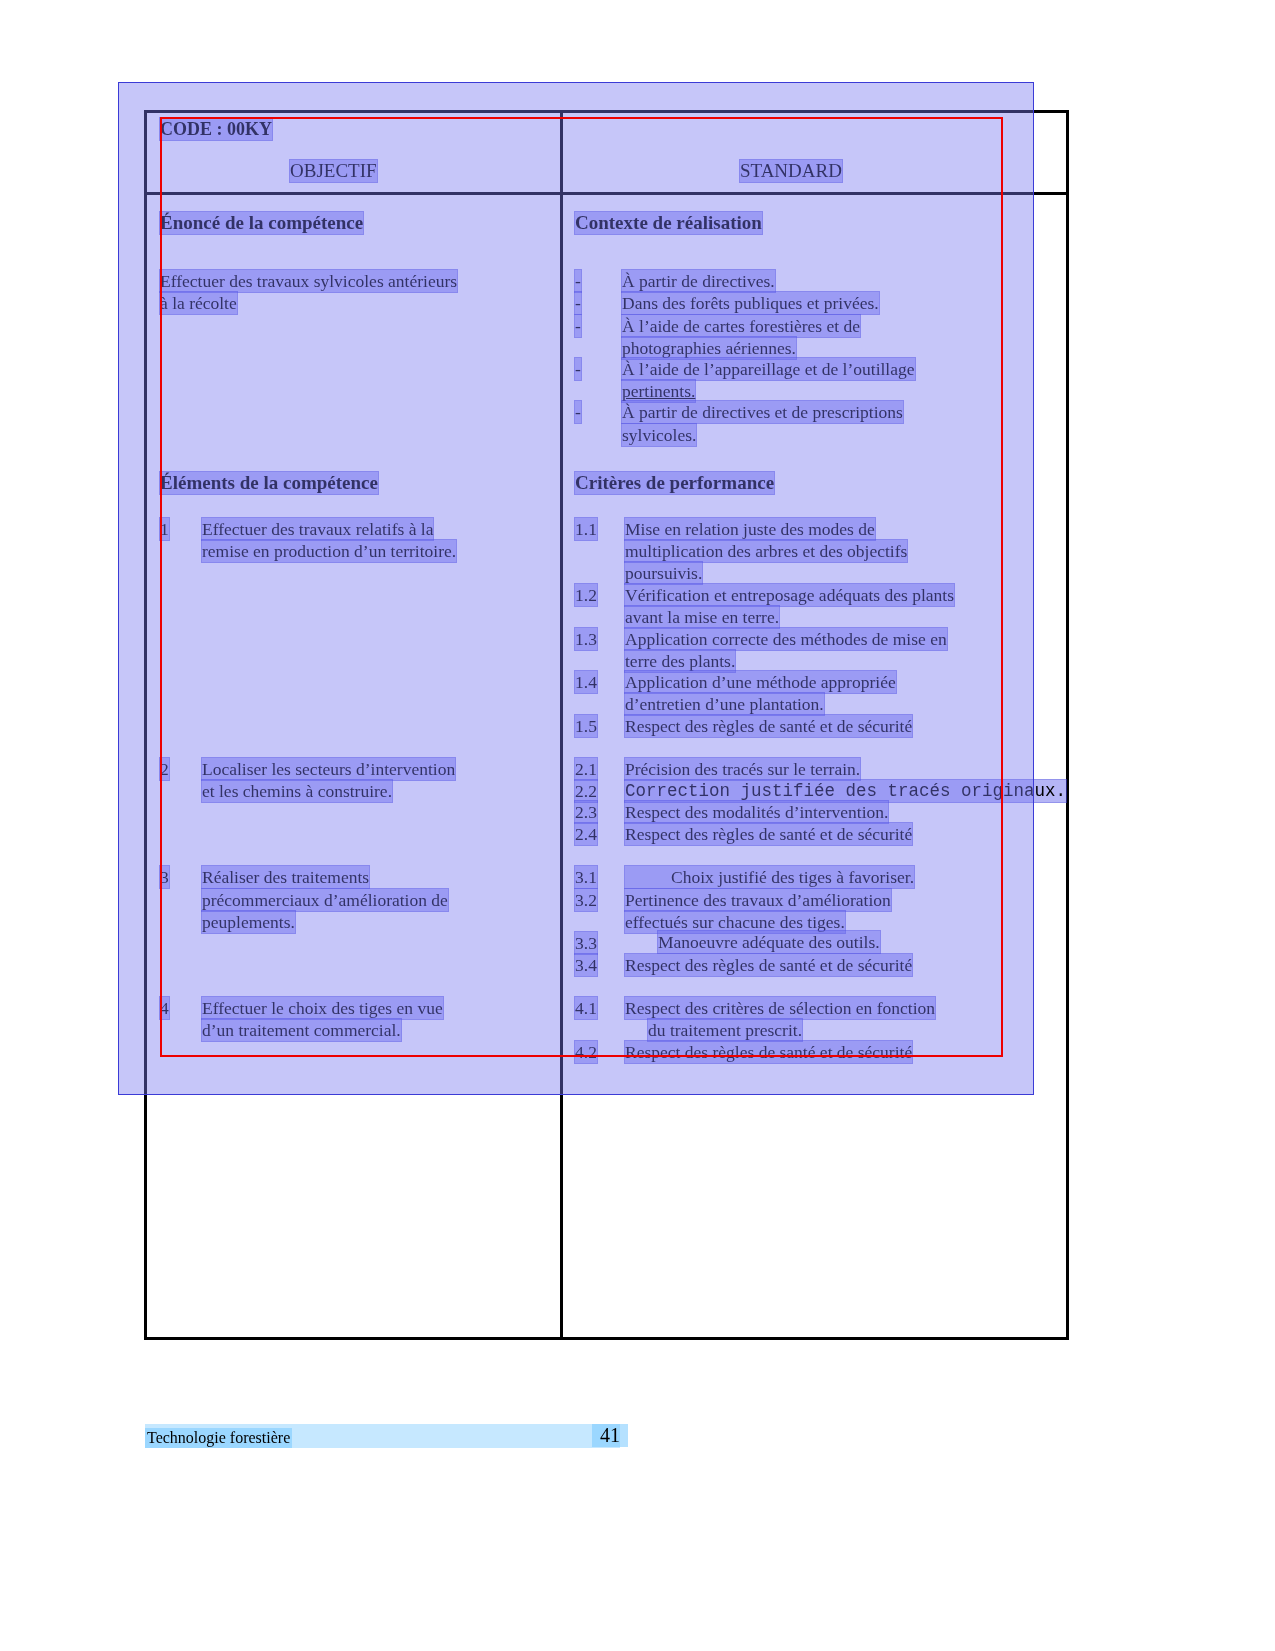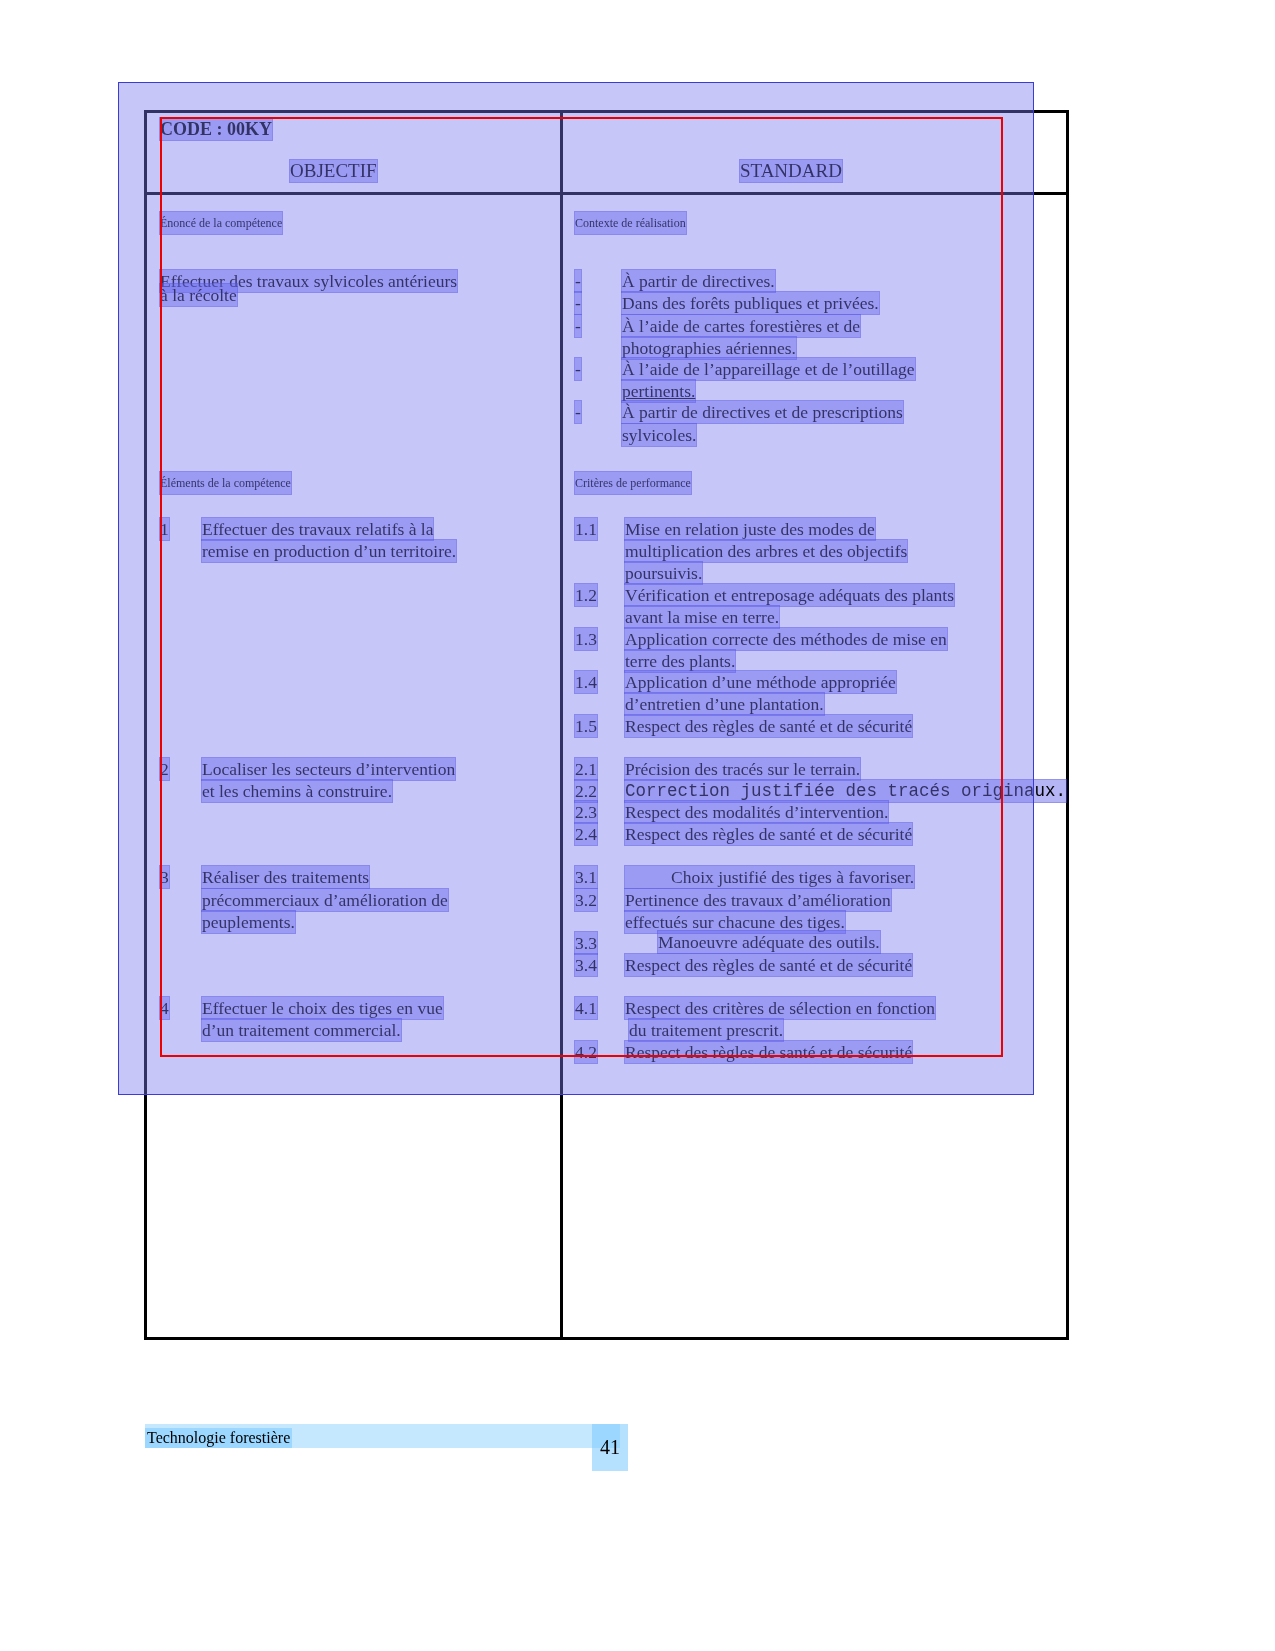--- a/index.html
+++ b/index.html
@@ -83,41 +83,41 @@
   
   .hl {
     background: rgba(90,90,235,0.45);
     box-shadow: 0 0 0 1px rgba(60,60,220,0.55);
   }
 
   .code-line { left: 160px; top: 118px; font-size: 18px; }
   .hdr-objectif { left: 290px; top: 160px; font-size: 19px; }
   .hdr-standard { left: 740px; top: 160px; font-size: 19px; }
 
-  .sec { font-size: 12px; font-weight: normal; text-align: center; }
+  .sec { font-size: 19px; font-weight: bold; text-align: center; }
 
   .col-l { left: 160px; }
   .col-r { left: 575px; }
 
   
   .footer-left {
     position: absolute;
     left: 145px;
     top: 1428px;
     font-size: 16px;
     background: rgba(120,200,255,0.55);
     padding: 1px 2px;
   }
   .footer-page {
     position: absolute;
     left: 592px;
     top: 1424px;
     font-size: 20px;
     background: rgba(120,200,255,0.55);
-    padding: 12px 8px;
+    padding: 0 8px;
   }
   .footer-bar {
     position: absolute;
     left: 145px;
     top: 1424px;
     width: 475px;
     height: 24px;
     background: rgba(120,200,255,0.42);
   }
 </style>
@@ -130,21 +130,21 @@
 
 <div class="text-layer">
 
   <div class="t bold code-line hl">CODE : 00KY</div>
 
   <div class="t hdr-objectif hl">OBJECTIF</div>
   <div class="t hdr-standard hl">STANDARD</div>
 
   <div class="t sec col-l hl" style="top:212px;">Énoncé de la compétence</div>
   <div class="t col-l hl" style="top:270px;text-align:center;">Effectuer des travaux sylvicoles antérieurs</div>
-  <div class="t col-l hl" style="top:284px;">à la récolte</div>
+  <div class="t col-l hl" style="top:292px;">à la récolte</div>
 
   <div class="t sec col-l hl" style="top:472px;">Éléments de la compétence</div>
 
   <div class="t col-l hl" style="top:518px;">1</div>
   <div class="t hl" style="left:202px; top:518px;">Effectuer des travaux relatifs à la</div>
   <div class="t hl" style="left:202px; top:540px;">remise en production d’un territoire.</div>
 
   <div class="t col-l hl" style="top:758px;">2</div>
   <div class="t hl" style="left:202px; top:758px;">Localiser les secteurs d’intervention</div>
   <div class="t hl" style="left:202px; top:780px;">et les chemins à construire.</div>
@@ -220,21 +220,21 @@
   <div class="t hl" style="left:625px; top:911px;">effectués sur chacune des tiges.</div>
 
   <div class="t col-r hl" style="top:932px;">3.3</div>
   <div class="t hl" style="left:625px; top:931px;margin-left:33px;">Manoeuvre adéquate des outils.</div>
 
   <div class="t col-r hl" style="top:954px;">3.4</div>
   <div class="t hl" style="left:625px; top:954px;">Respect des règles de santé et de sécurité</div>
 
   <div class="t col-r hl" style="top:997px;">4.1</div>
   <div class="t hl" style="left:625px; top:997px;">Respect des critères de sélection en fonction</div>
-  <div class="t hl" style="left:629px; top:1019px;">du traitement prescrit.</div>
+  <div class="t hl" style="left:648px; top:1019px;">du traitement prescrit.</div>
 
   <div class="t col-r hl" style="top:1041px;">4.2</div>
   <div class="t hl" style="left:625px; top:1041px;">Respect des règles de santé et de sécurité</div>
 
 </div>
 
 <div class="selection-block"></div>
 <div class="red-box"></div>
 
 <div class="footer-bar"></div>

